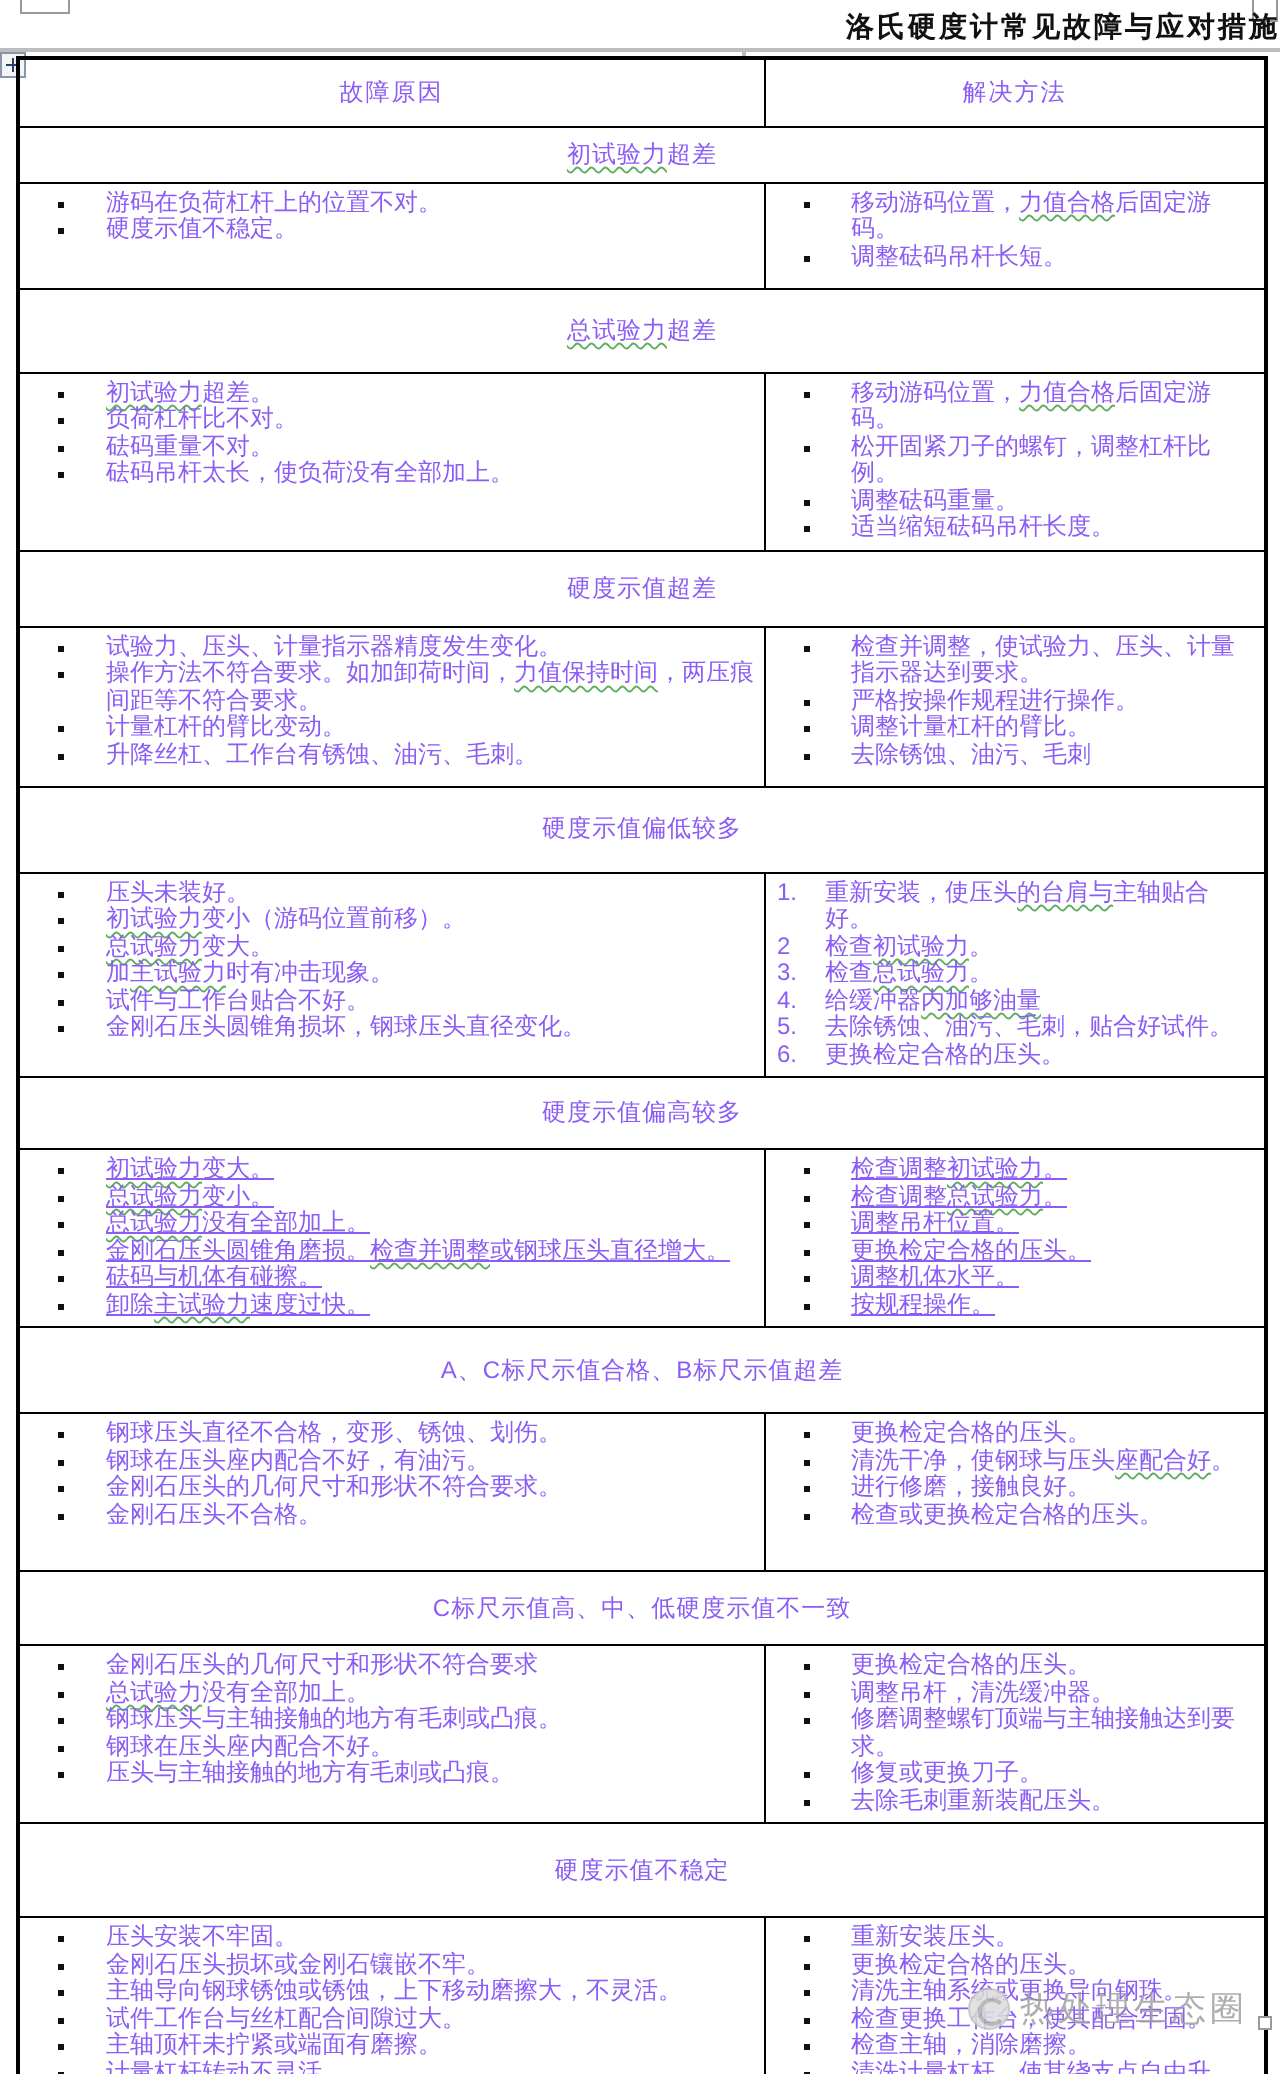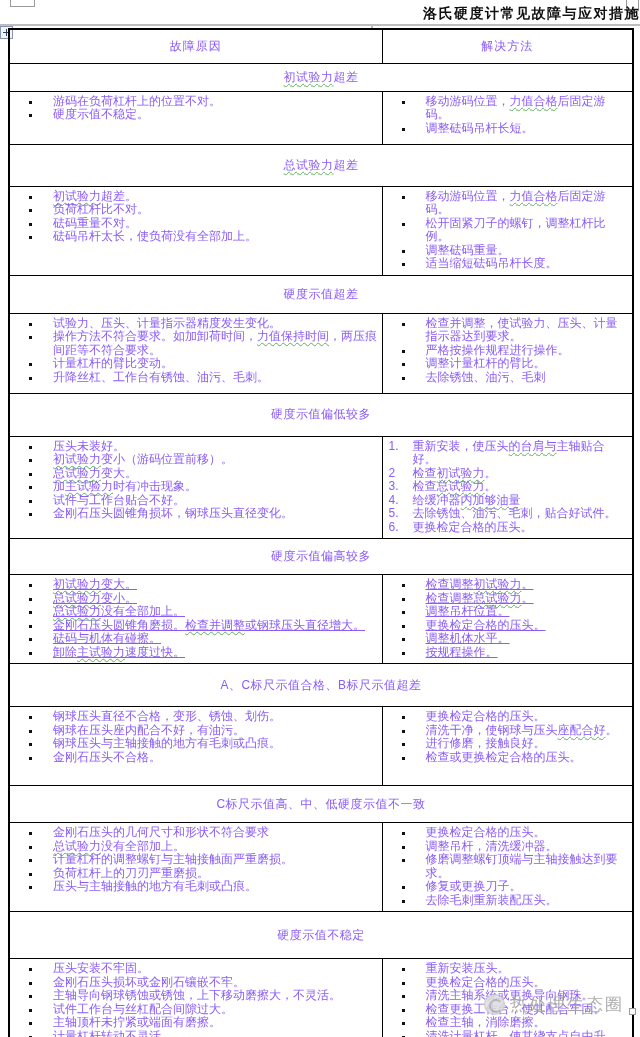--- a/index.html
+++ b/index.html
@@ -328,21 +328,21 @@
             <div class="list-item">
               <span class="bullet-marker"></span>
               <span class="item-text rich">钢球压头直径不合格，变形、锈蚀、划伤。</span>
             </div>
             <div class="list-item">
               <span class="bullet-marker"></span>
               <span class="item-text rich">钢球在压头座内配合不好，有油污。</span>
             </div>
             <div class="list-item">
               <span class="bullet-marker"></span>
-              <span class="item-text rich">钢球压头与主轴接触的地方有毛刺或凸痕。</span>
+              <span class="item-text rich">金刚石压头的几何尺寸和形状不符合要求。</span>
             </div>
             <div class="list-item">
               <span class="bullet-marker"></span>
               <span class="item-text rich">金刚石压头不合格。</span>
             </div>
           </td>
           <td class="data-cell solution-cell">
             <div class="list-item">
               <span class="bullet-marker"></span>
               <span class="item-text rich">更换检定合格的压头。</span>
@@ -369,25 +369,25 @@
             <div class="list-item">
               <span class="bullet-marker"></span>
               <span class="item-text rich">金刚石压头的几何尺寸和形状不符合要求</span>
             </div>
             <div class="list-item">
               <span class="bullet-marker"></span>
               <span class="item-text rich"><span class="wg">总试验力</span>没有全部加上。</span>
             </div>
             <div class="list-item">
               <span class="bullet-marker"></span>
-              <span class="item-text rich">计量杠杆的调整螺钉与主轴接触面严重磨损。</span>
-            </div>
-            <div class="list-item">
-              <span class="bullet-marker"></span>
-              <span class="item-text rich">负荷杠杆上的刀刃严重磨损。</span>
+              <span class="item-text rich">钢球压头与主轴接触的地方有毛刺或凸痕。</span>
+            </div>
+            <div class="list-item">
+              <span class="bullet-marker"></span>
+              <span class="item-text rich">钢球在压头座内配合不好。</span>
             </div>
             <div class="list-item">
               <span class="bullet-marker"></span>
               <span class="item-text rich">压头与主轴接触的地方有毛刺或凸痕。</span>
             </div>
           </td>
           <td class="data-cell solution-cell">
             <div class="list-item">
               <span class="bullet-marker"></span>
               <span class="item-text rich">更换检定合格的压头。</span>

